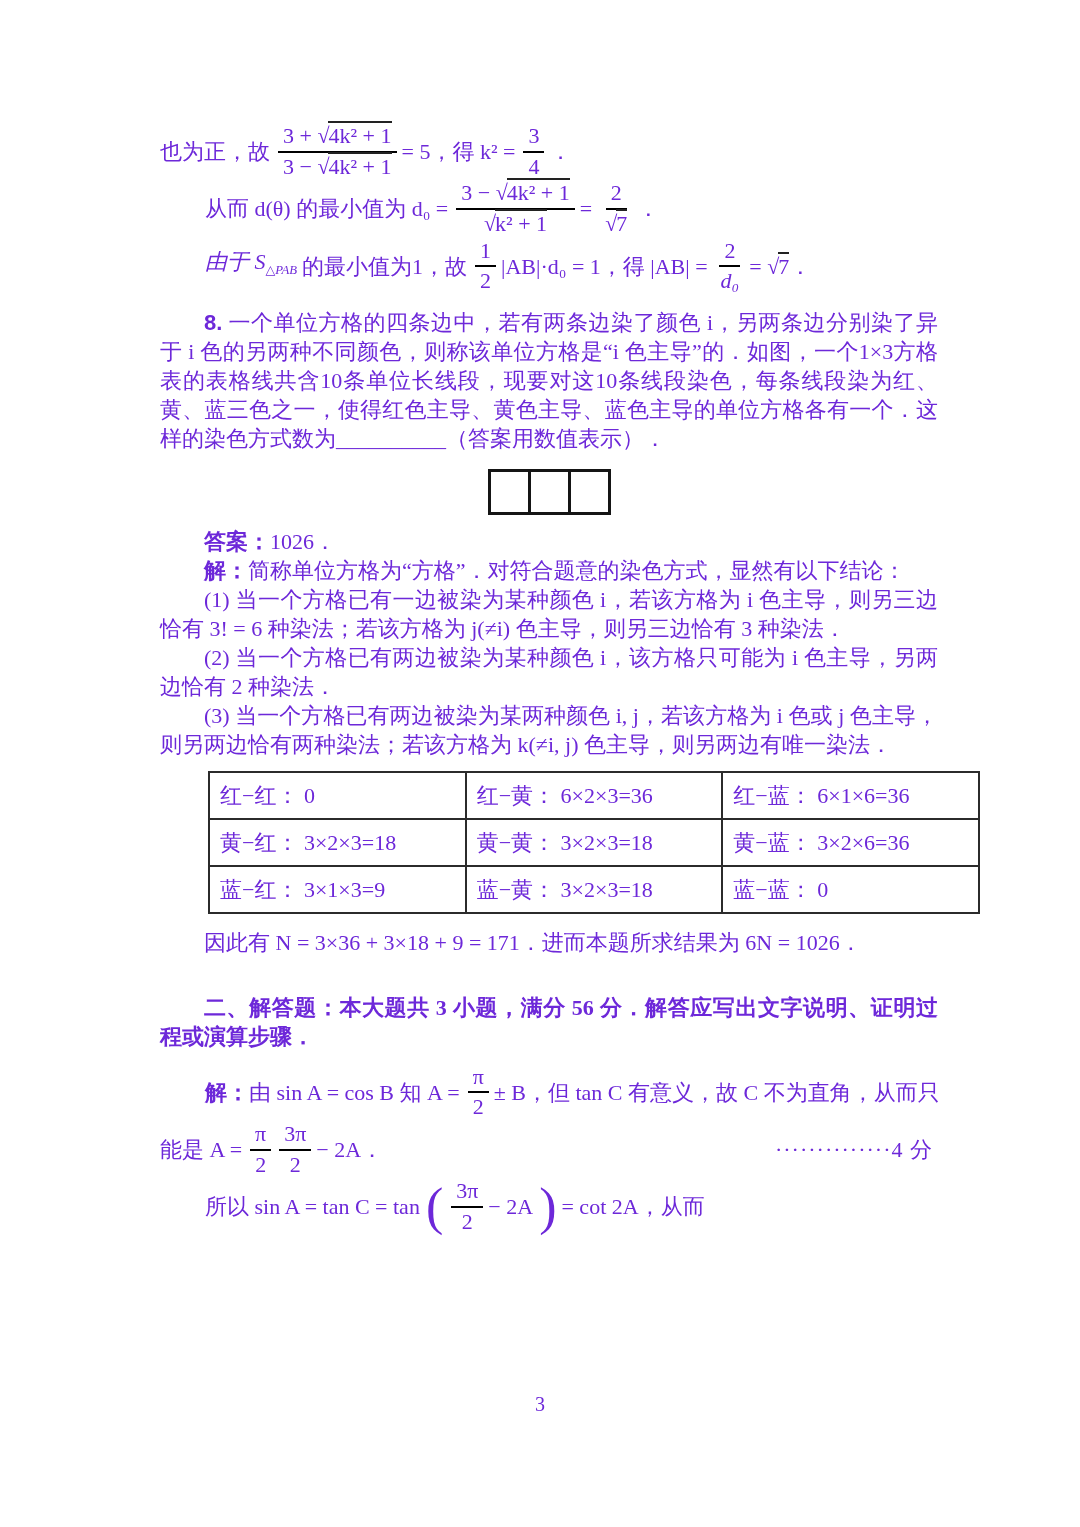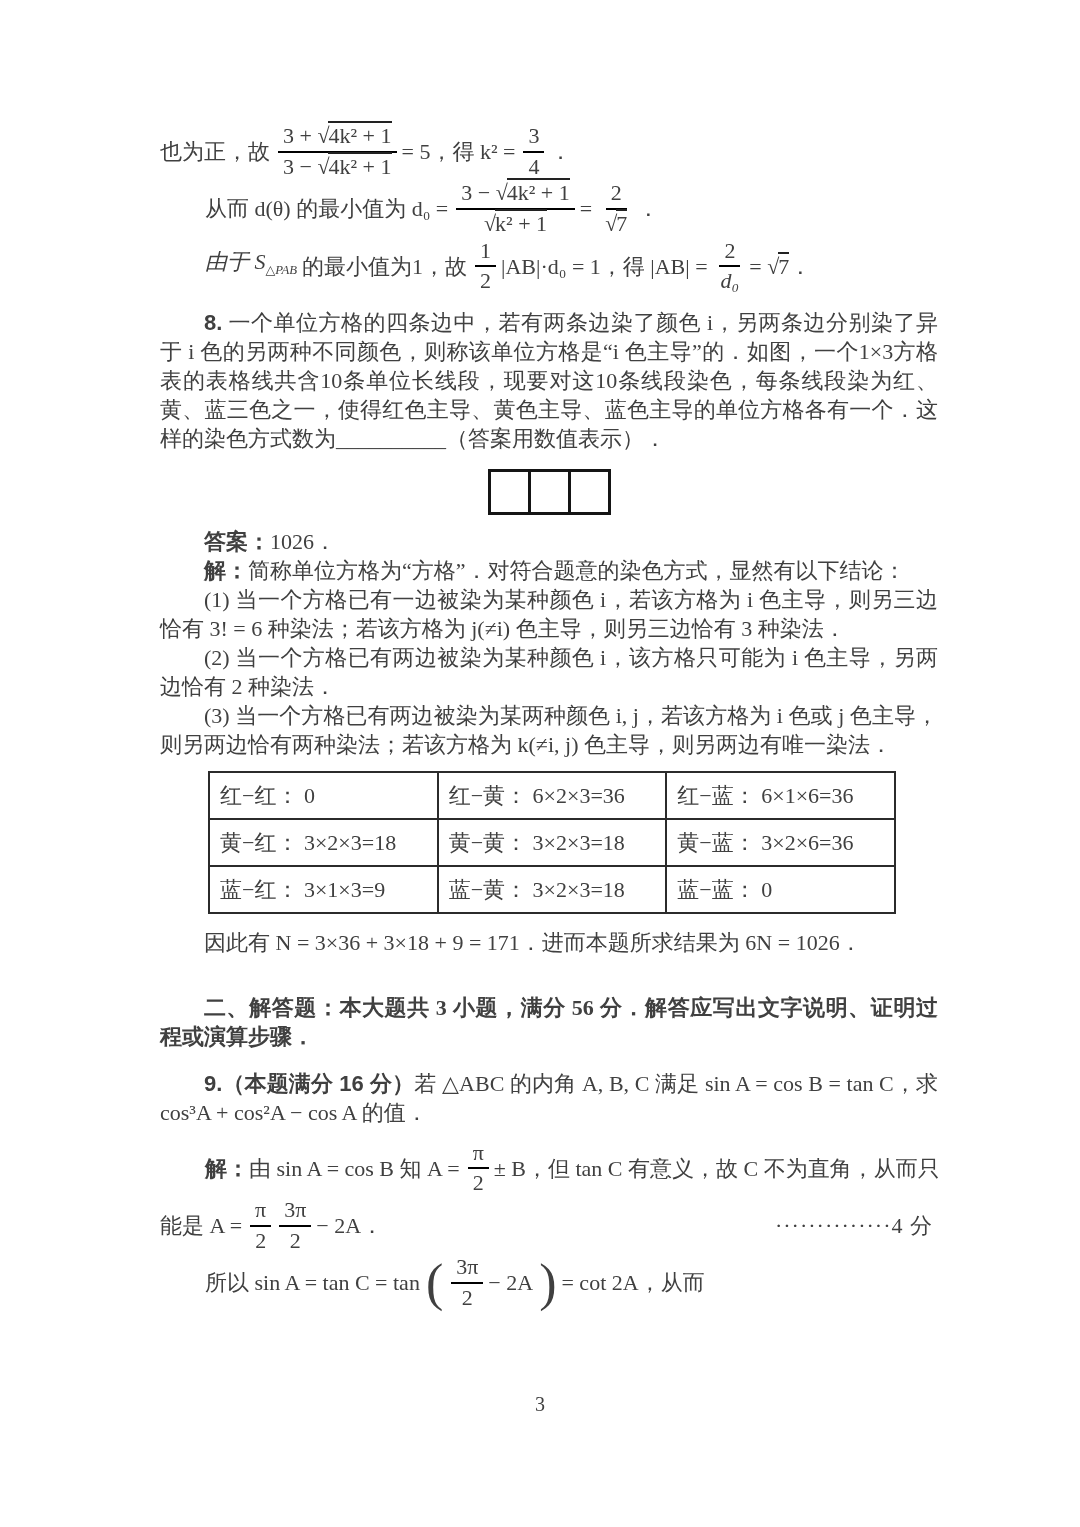--- a/index.html
+++ b/index.html
@@ -1,18 +1,18 @@
 <!DOCTYPE html>
 <html><head>
 <meta charset="utf-8">
 <style>
   html,body { margin:0; padding:0; background:#e9e9e9; }
   .sheet {
     position:relative; width:1080px; height:1527px; background:#ffffff;
-    font-family:"Liberation Serif","DejaVu Serif",serif; color:#404040;
+    font-family:"Liberation Serif","DejaVu Serif",serif; color:#6d28d9;
     overflow:hidden; margin:0 auto;
   }
   .content {
     position:absolute; left:160px; top:112px; width:778px;
     font-size:22px; line-height:29px; text-align:justify;
   }
   p { margin:0; }
   .indent { text-indent:2em; }
   b.lbl { font-family:"Liberation Sans","DejaVu Sans",sans-serif; font-weight:bold; }
   
@@ -25,21 +25,21 @@
   .ovl { border-top:2px solid #222; padding-top:0; margin-left:-1px; }
   .it { font-style:italic; }
   sub.ssub { font-size:0.58em; font-style:italic; }
   .bigp { font-size:52px; line-height:0.8; font-weight:300; margin:0 1px; }
   .marks { margin-left:auto; margin-right:0; letter-spacing:1px; white-space:nowrap; }
   
   .grid3 { display:flex; width:-moz-fit-content; width:fit-content; margin:16px auto 12px auto; border:3px solid #151515; }
   .gcell { width:37px; height:40px; background:#fff; }
   .gcell + .gcell { border-left:3px solid #151515; }
   
-  table.ctab { border-collapse:collapse; margin:12px 0 14px 48px; table-layout:fixed; width:688px; }
+  table.ctab { border-collapse:collapse; margin:12px 0 14px 48px; table-layout:fixed; width:772px; }
   table.ctab td { border:2.5px solid #2b2b2b; padding:4px 10px; height:37px; font-size:22px; text-align:left; white-space:nowrap; }
   
   .hd { font-weight:bold; }
   
   .pageno { position:absolute; left:50%; transform:translateX(-50%); top:1393px; font-size:20px; } .mt10{margin-top:2px;} .mt12{margin-top:12px;} .mt14{margin-top:14px;}
   .mt18{margin-top:18px;} .mt36{margin-top:36px;}
 </style>
 </head>
 <body>
 
@@ -120,21 +120,20 @@
         <td>蓝−黄： 3×2×3=18</td>
         <td>蓝−蓝： 0</td>
       </tr>
     </tbody>
       </table>
 
     <p class="indent">因此有 N = 3×36 + 3×18 + 9 = 171．进而本题所求结果为 6N = 1026．</p>
 
     <p class="indent hd mt36">二、解答题：本大题共 3 小题，满分 56 分．解答应写出文字说明、证明过程或演算步骤．</p>
 
-    <p class="indent mt18"><b class="lbl">9.（本题满分 16 分）</b><span>若 △ABC 的内角 A, B, C 满足 sin A = cos B = tan C，求 cos³A + cos²A − cos A 的值．</span></p>
 
     <div class="fline fm-ind mt14">
       <span><b class="lbl">解：</b><span>由 sin A = cos B 知 A =</span></span>
       <span class="frac">
         <span class="fn">π</span>
         <span class="fd">2</span>
       </span>
       <span>± B，但 tan C 有意义，故 C 不为直角，从而只</span>
     </div>
 

